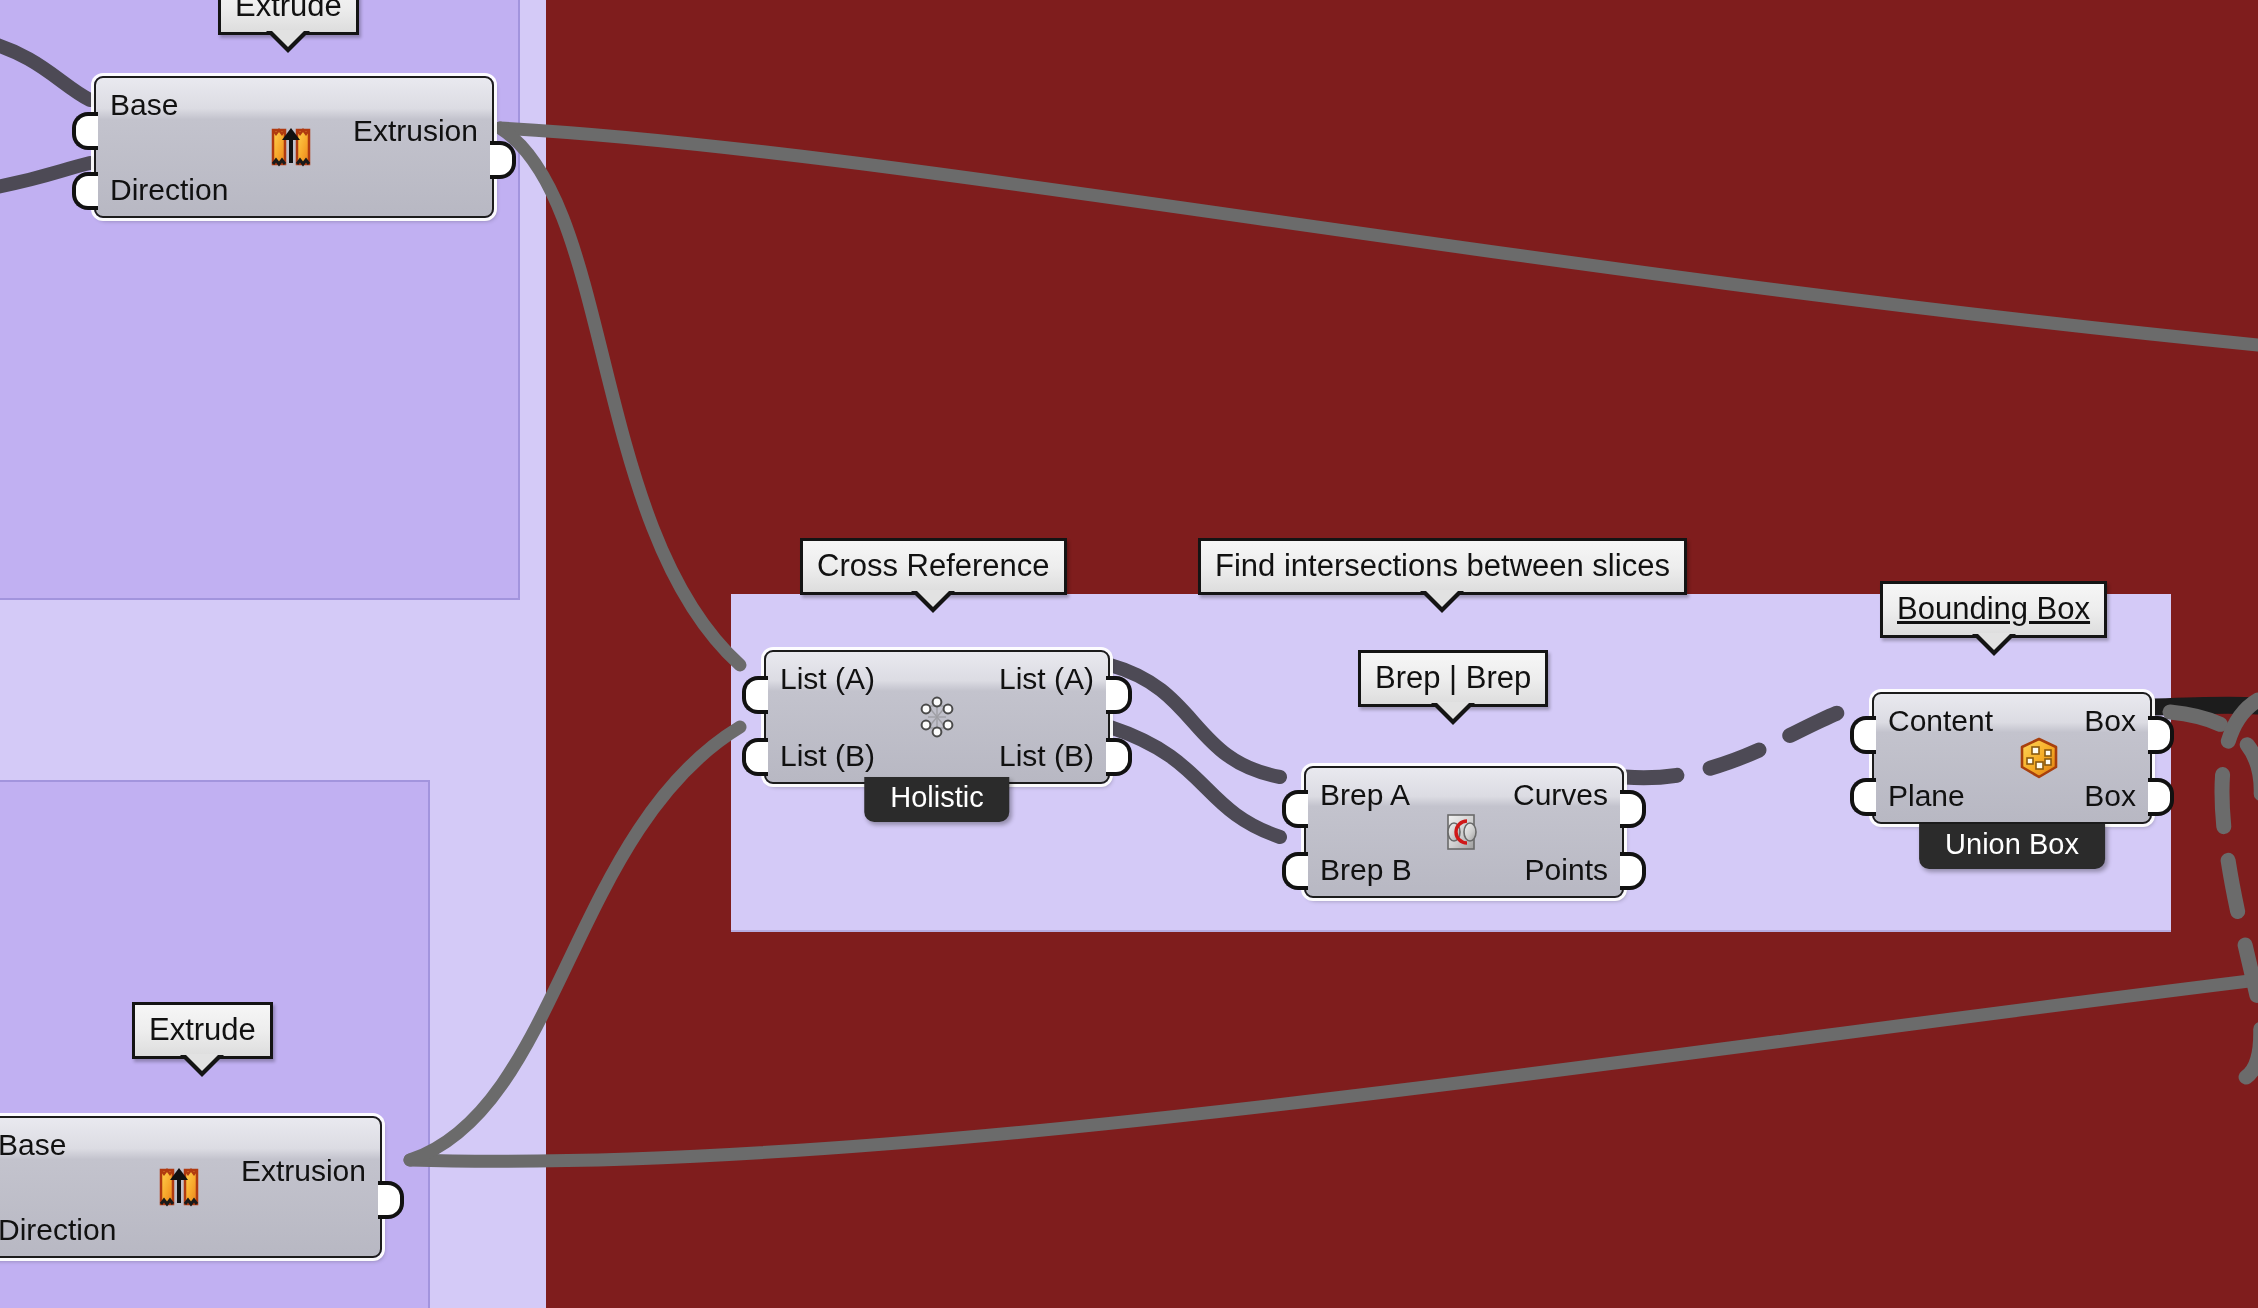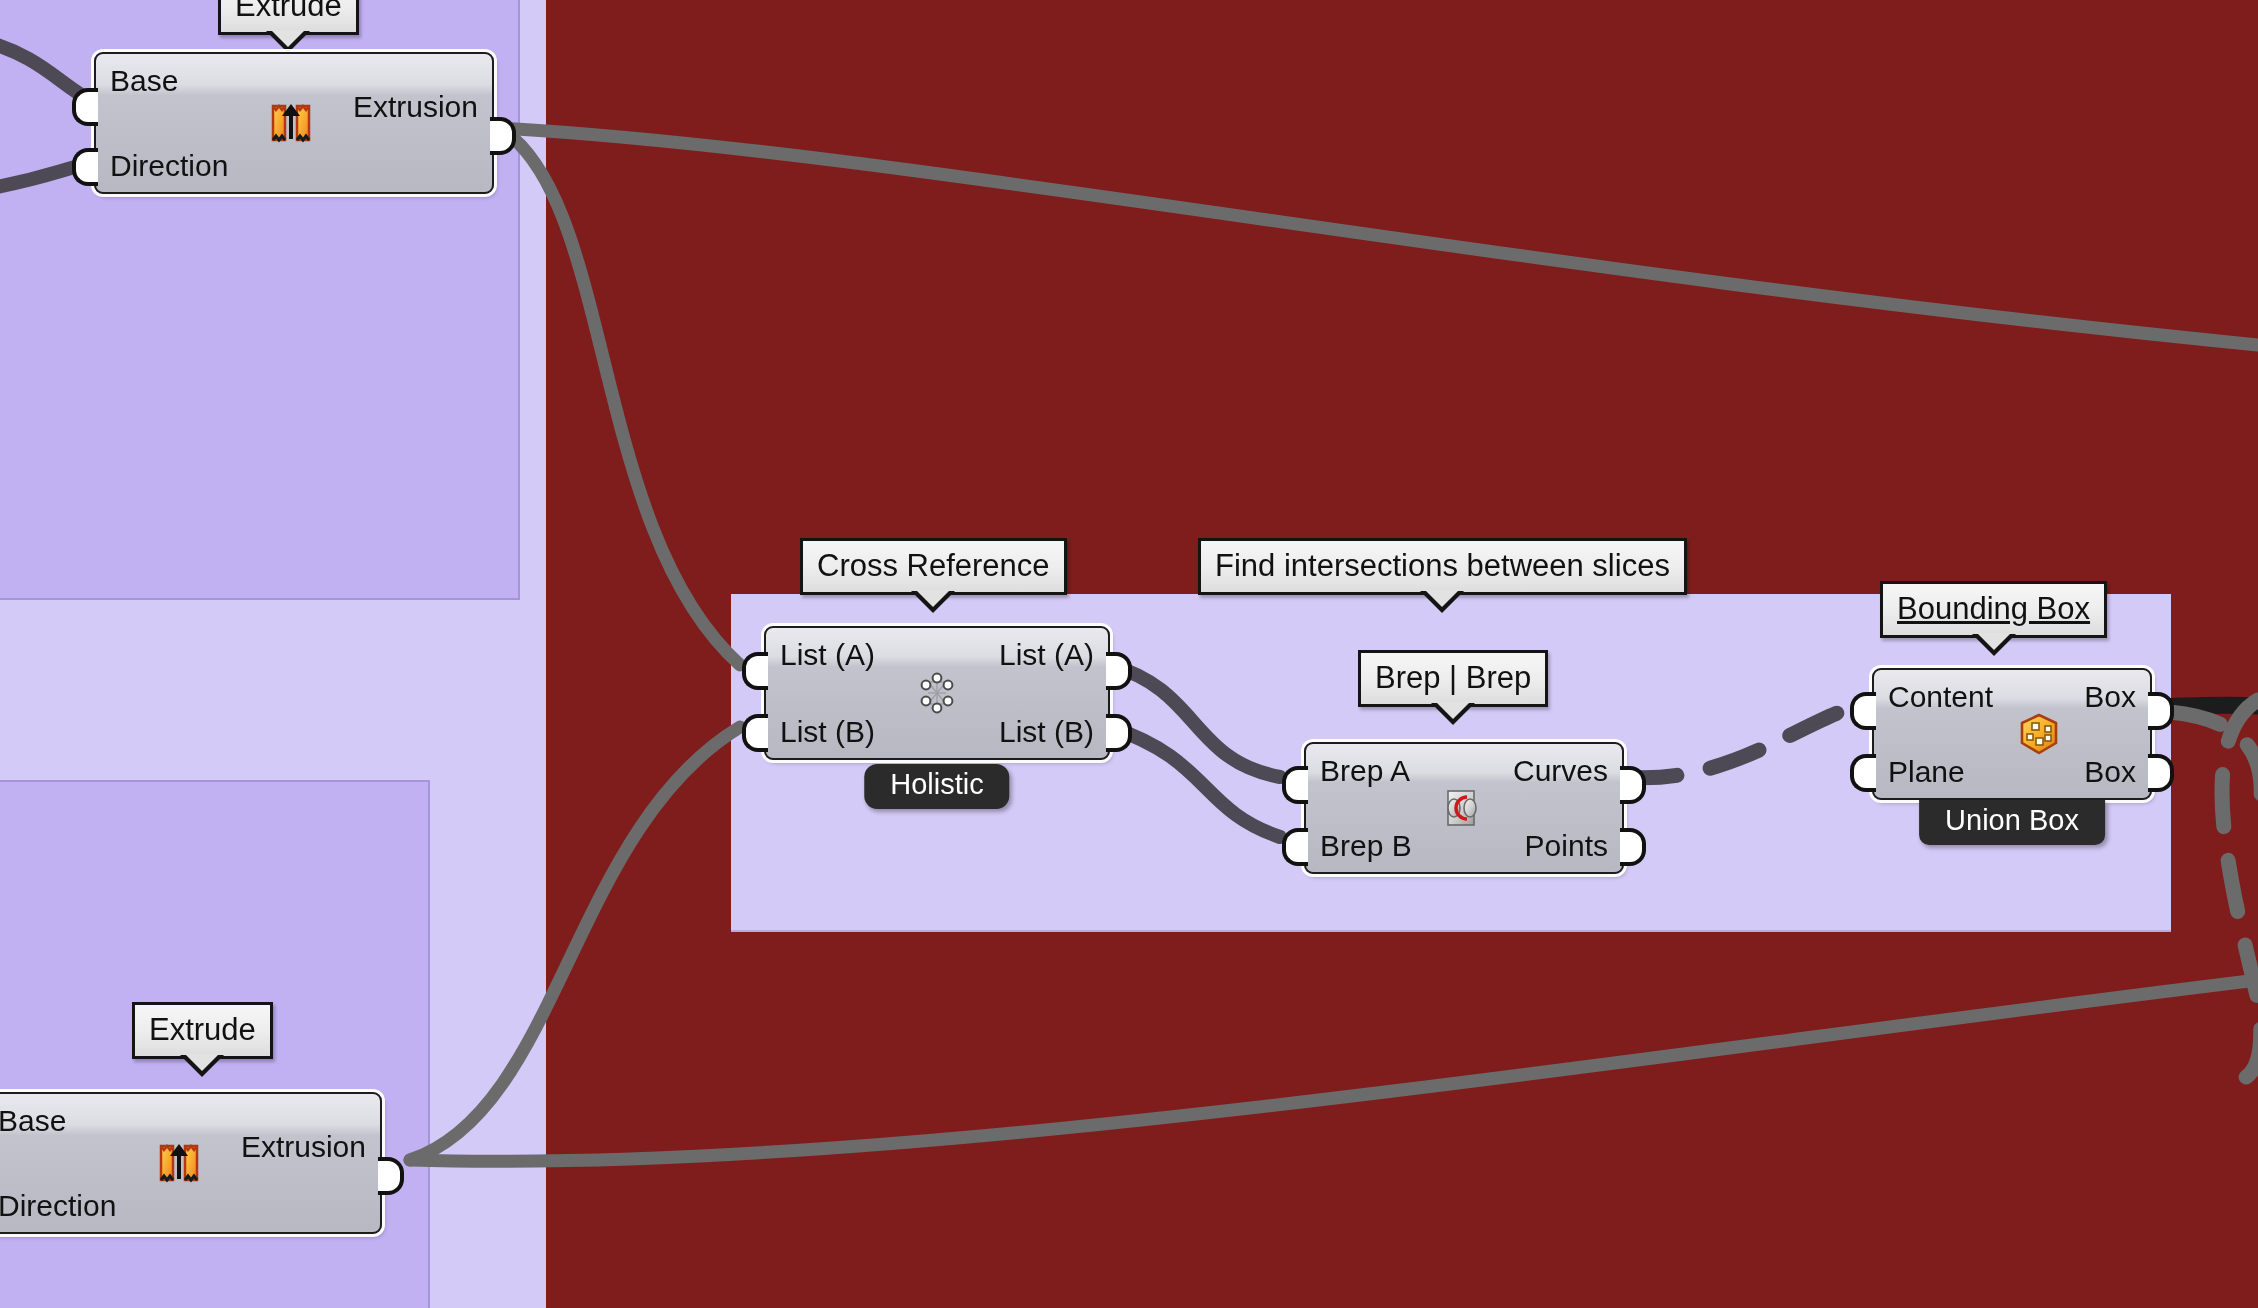--- a/index.html
+++ b/index.html
@@ -76,20 +76,21 @@
     background: linear-gradient(to bottom,
         #e9e9ef 0%,
         #dcdce3 22%,
         #c3c3cd 30%,
         #b8b8c3 100%);
     box-shadow: 0 0 0 3px rgba(255,255,255,0.95), 2px 3px 4px rgba(0,0,0,0.28);
     display: flex;
     align-items: center;
     justify-content: space-between;
     padding: 0 14px;
+    margin-top: 24px;
   }
   .node-col {
     display: flex;
     flex-direction: column;
     justify-content: space-between;
     height: 100%;
     box-sizing: border-box;
     padding: 11px 0;
   }
   .node-col.right { align-items: flex-end; }
@@ -339,21 +340,21 @@
             <circle cx="36" cy="33" r="4.4"></circle>
           </g>
         </svg>
       </div>
 
       <div class="node-col right">
         <div class="port-label">List (A)</div>
         <div class="port-label">List (B)</div>
       </div>
 
-      <div class="node-nickname" style="top:136px;border-radius:13px;">Holistic</div>
+      <div class="node-nickname" style="top:125px;">Holistic</div>
     </div>
   </div>
 
   <div class="node" style="left:1304px; top:742px; width:320px; height:132px;">
     <div class="node-body" style="width:100%; height:100%;">
       <div class="grip in" style="top:22px;"></div>
       <div class="grip in" style="top:84px;"></div>
       <div class="grip out" style="top:22px;"></div>
       <div class="grip out" style="top:84px;"></div>
 

